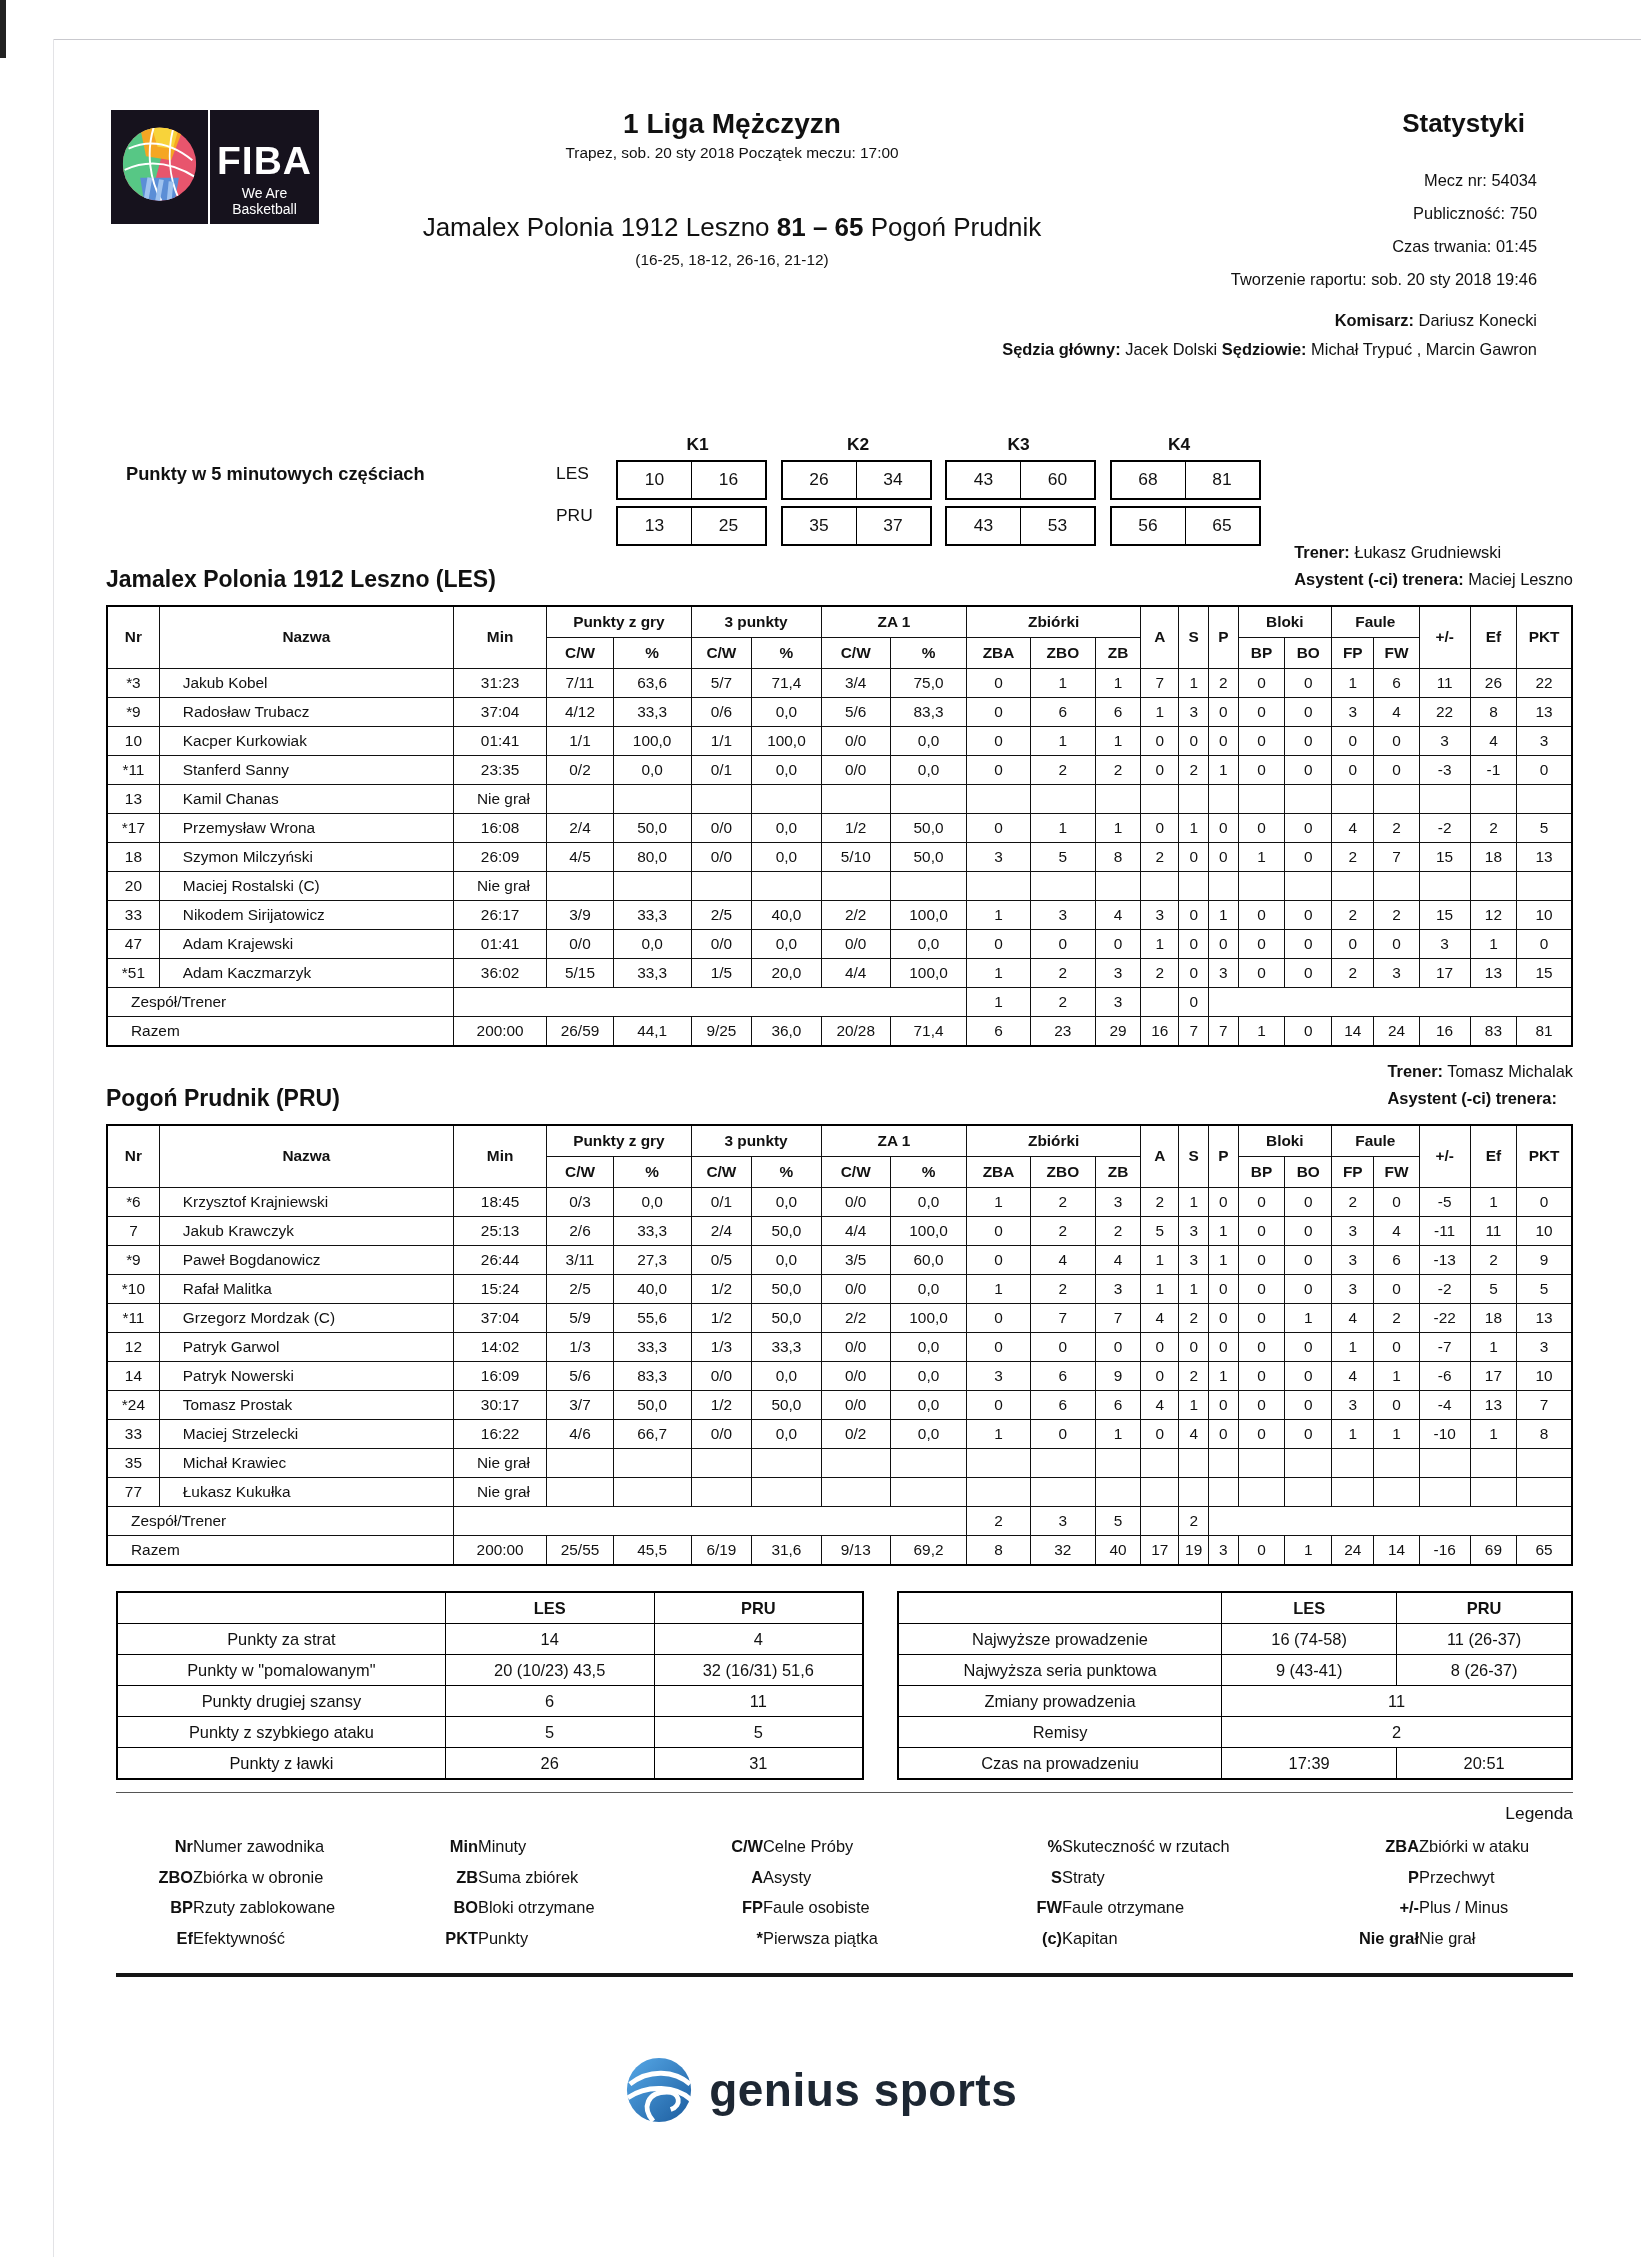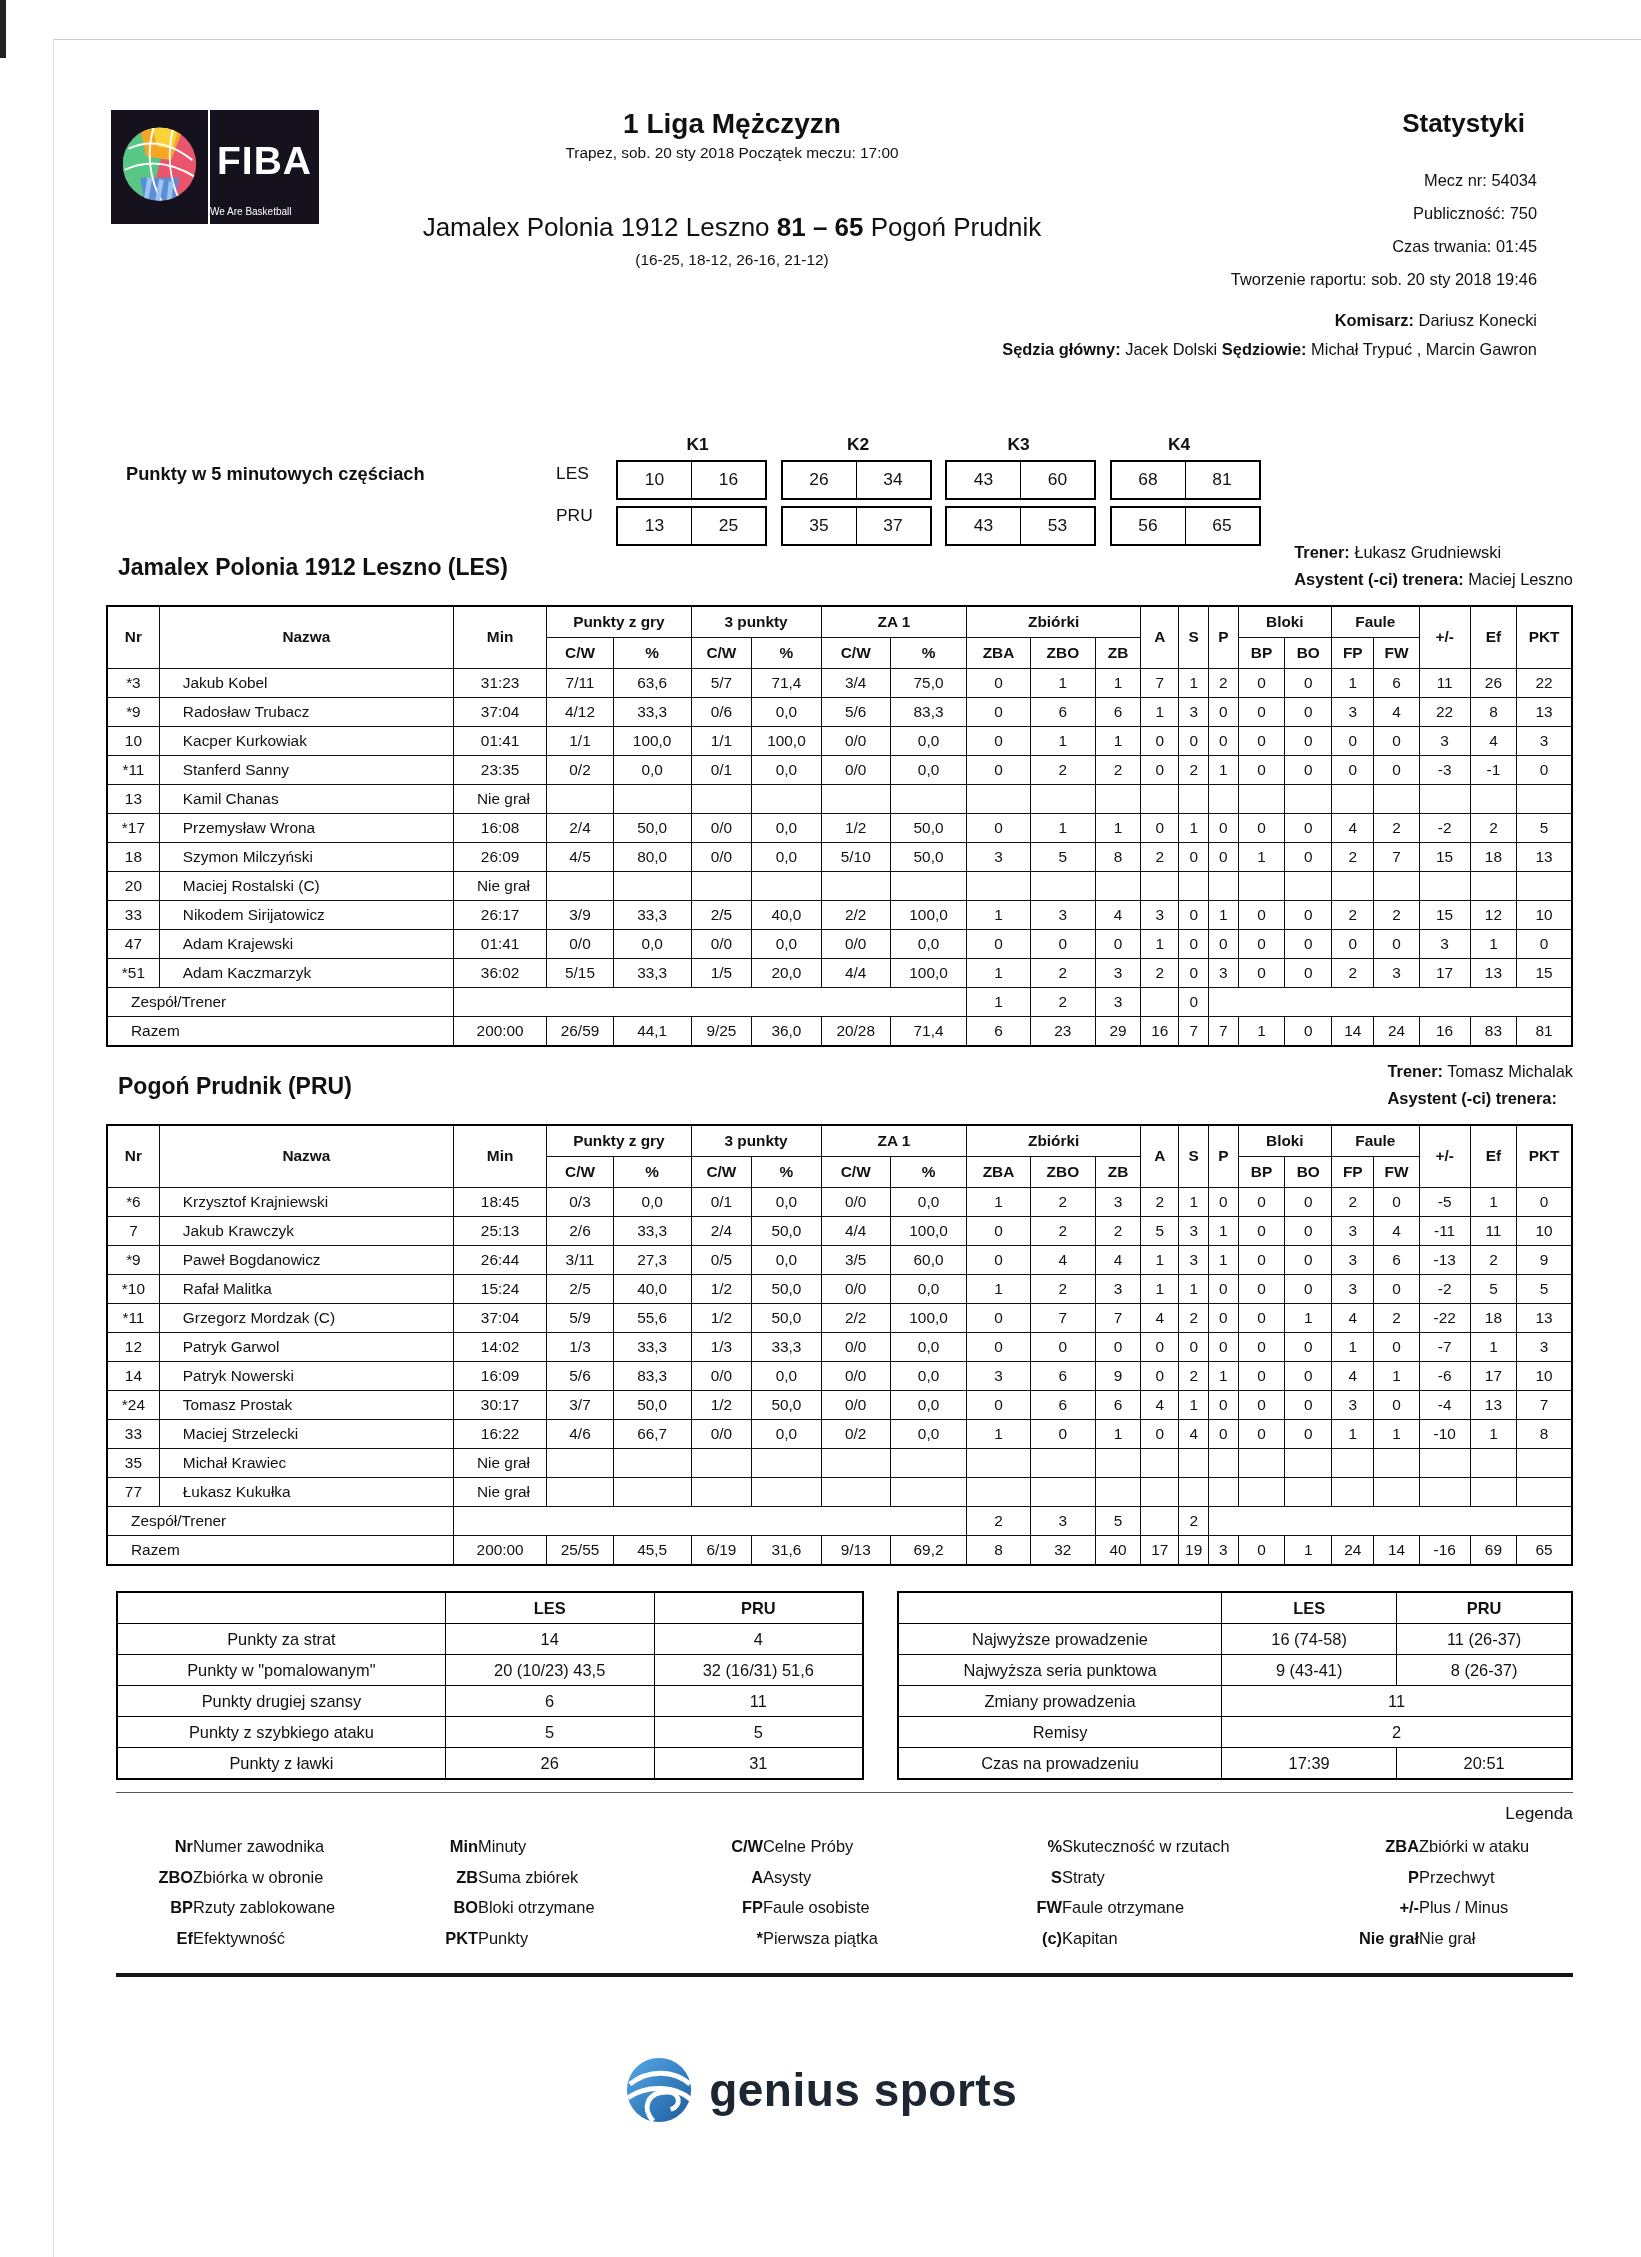--- a/index.html
+++ b/index.html
@@ -10,21 +10,21 @@
   .leftedge{position:absolute;top:39px;left:53px;bottom:0;border-left:1px solid #e3e3e6;}
 
   
   .header{position:absolute;top:108px;left:111px;right:104px;height:309px;}
   .fiba-logo{position:absolute;left:0;top:1.9px;width:208px;height:114px;background:#16121d;
              display:flex;}
   .fiba-left{width:97px;height:100%;position:relative;}
   .fiba-right{flex:1;border-left:2.9px solid #fff;position:relative;display:flex;
               align-items:center;justify-content:center;}
   .fiba-word{color:#fff;font-size:39px;font-weight:bold;letter-spacing:1px;margin-top:-11.6px;}
-  .fiba-tag{position:absolute;bottom:6.8px;left:0;right:0;text-align:left;color:#fff;font-size:10px;}
+  .fiba-tag{position:absolute;bottom:6.8px;left:0;right:0;text-align:center;color:#fff;font-size:14px;}
   .h-center{position:absolute;left:222px;right:406px;top:0;text-align:center;}
   .league-title{font-size:28px;font-weight:bold;margin:0;}
   .venue-line{font-size:15.4px;margin-top:3.9px;}
   .match-line{font-size:26px;margin-top:50px;}
   .match-line b{font-weight:bold;}
   .quarters-line{font-size:15.4px;margin-top:7.7px;}
   .h-right{position:absolute;right:0;top:0;width:618px;text-align:right;}
   .stats-title{font-size:26px;font-weight:bold;margin:0 12px 25px 0;}
   .info-line{font-size:16.4px;line-height:33px;}
   .officials{margin-top:9.7px;}
@@ -42,21 +42,21 @@
   .qrow{display:flex;gap:13.5px;margin-bottom:5.8px;}
   .qbox{width:147px;height:36px;border:2.9px solid #000;display:flex;background:#fff;}
   .qcell{flex:1;display:flex;align-items:center;justify-content:center;font-size:17.4px;}
   .qcell + .qcell{border-left:1.9px solid #000;}
 
   
   .team{position:absolute;left:106px;right:68px;}
   .team-les{top:539px;}
   .team-pru{top:1058px;}
   .team-top{display:flex;align-items:flex-end;justify-content:space-between;}
-  .team-title{font-size:23px;font-weight:bold;margin:12px;}
+  .team-title{font-size:23px;font-weight:bold;margin:0;}
   .coach-block{text-align:left;font-size:16.4px;line-height:27px;}
   .coach-block b{font-weight:bold;}
   .stats-table{border-collapse:collapse;table-layout:fixed;width:100%;margin-top:11.6px;
                border:2.9px solid #000;font-size:15.4px;}
   .stats-table th,.stats-table td{border:1px solid #111;padding:1px 2.9px;text-align:center;
                overflow:hidden;white-space:nowrap;}
   .stats-table thead{border-bottom:1.9px solid #000;}
   .stats-table thead th{font-weight:bold;font-size:15.4px;height:28px;}
   .stats-table tbody td{height:26px;}
   .stats-table td.al,.stats-table th.al{text-align:left;padding-left:23px;}

